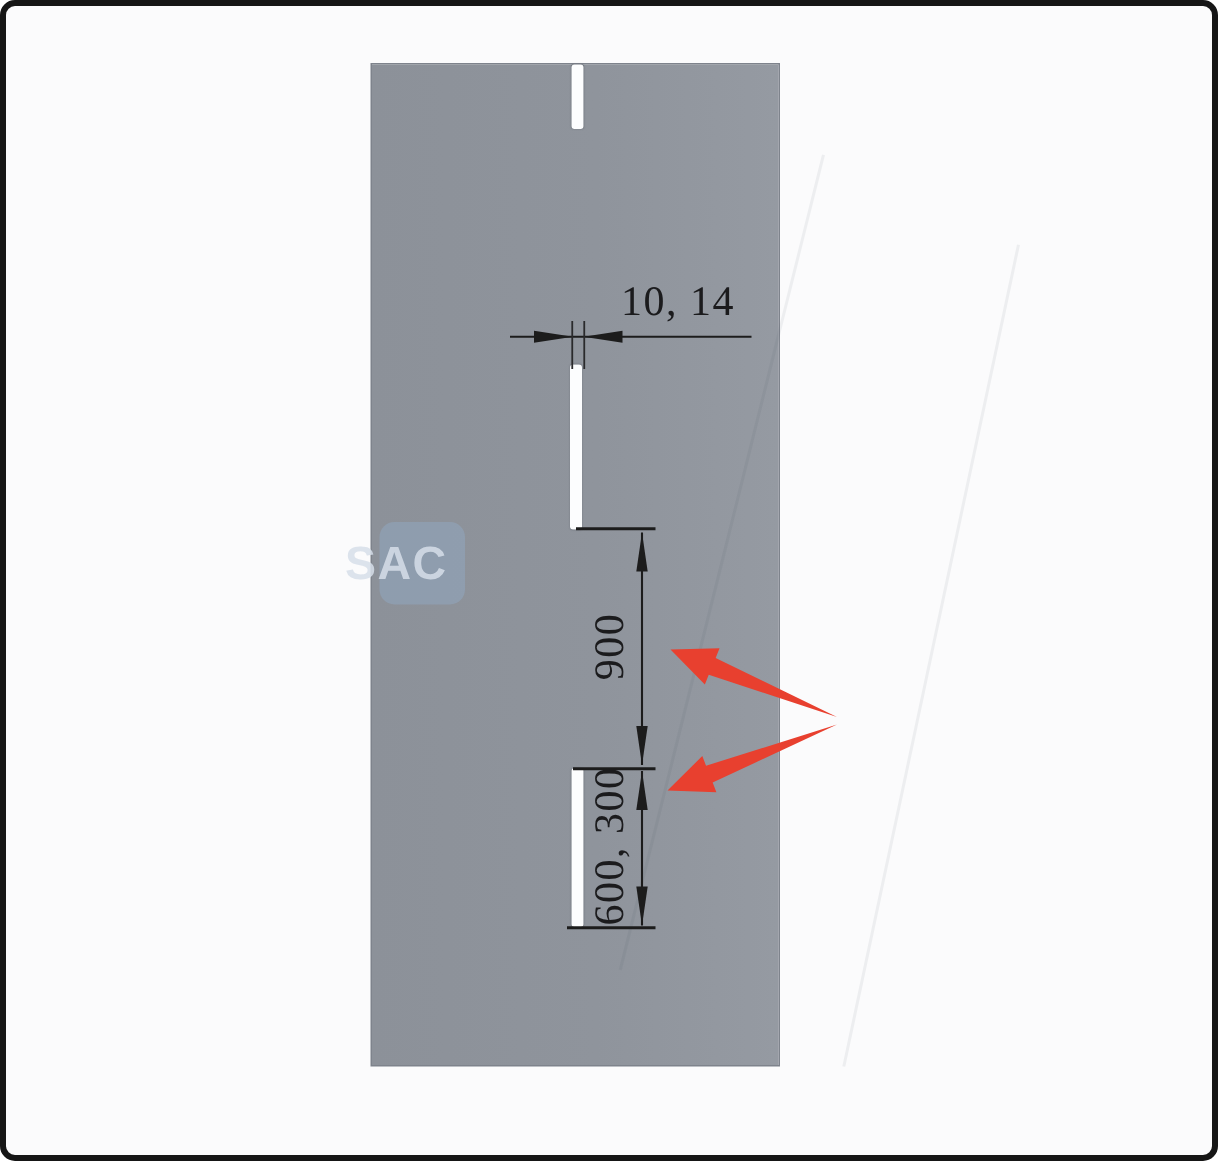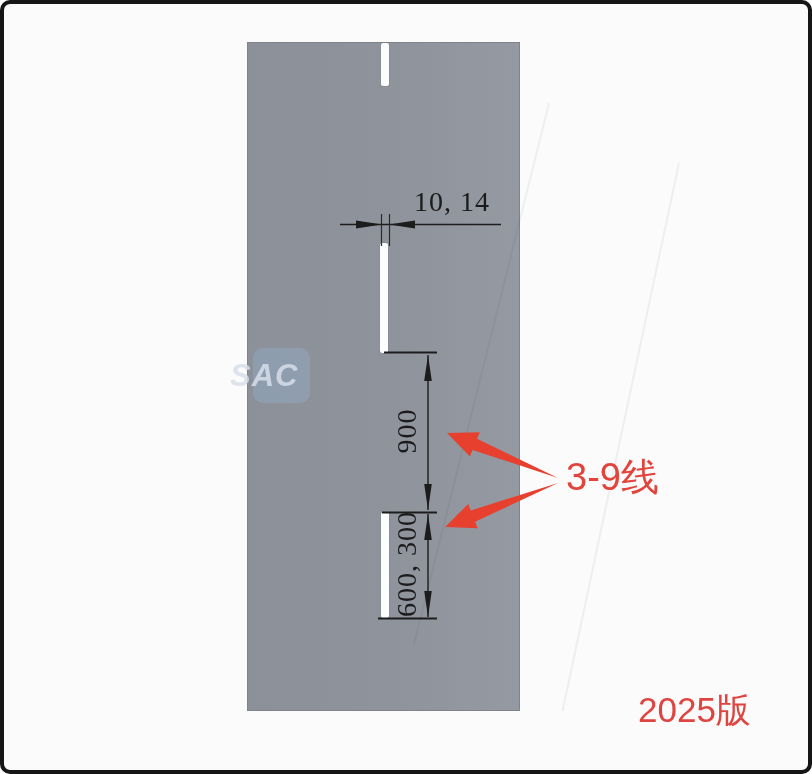--- a/index.html
+++ b/index.html
@@ -47,21 +47,21 @@
     font-size:35px;color:#de4540;white-space:nowrap;line-height:1;
     font-family:"Liberation Sans",sans-serif;
   }
   .wm-box{
     position:absolute;left:253px;top:348px;width:57px;height:55px;
     background:rgba(148,176,208,0.38);border-radius:10px;
   }
   .wm-text{
     position:absolute;left:230px;top:360px;
     font-family:"Liberation Sans",sans-serif;
-    font-style:italic;font-weight:bold;font-size:31px;letter-spacing:1px;
+    font-weight:bold;font-size:31px;letter-spacing:1px;
     color:rgba(214,222,233,0.85);white-space:nowrap;line-height:1;
   }
 </style>
 </head>
 <body>
 
 <div id="stage">
   <div class="frame"></div>
 
   <div class="panel">
@@ -106,16 +106,14 @@
       <polygon points="558,483 470.7,510.5 468.2,504 445,527 477.6,528.2 475.1,521.7" fill="#e8402f"></polygon>
     </g>
   </svg>
 
   <div class="dim-text" style="left:414px;top:188px;">10, 14</div>
 
   <div class="dim-text dim-vertical" style="left:407px;top:431px;">900</div>
 
   <div class="dim-text dim-vertical" style="left:407px;top:564px;">600, 300</div>
 
-  <div class="callout-text">3-9线</div>
 
-  <div class="version-text">2025版</div>
 </div>
 
 </body></html>

